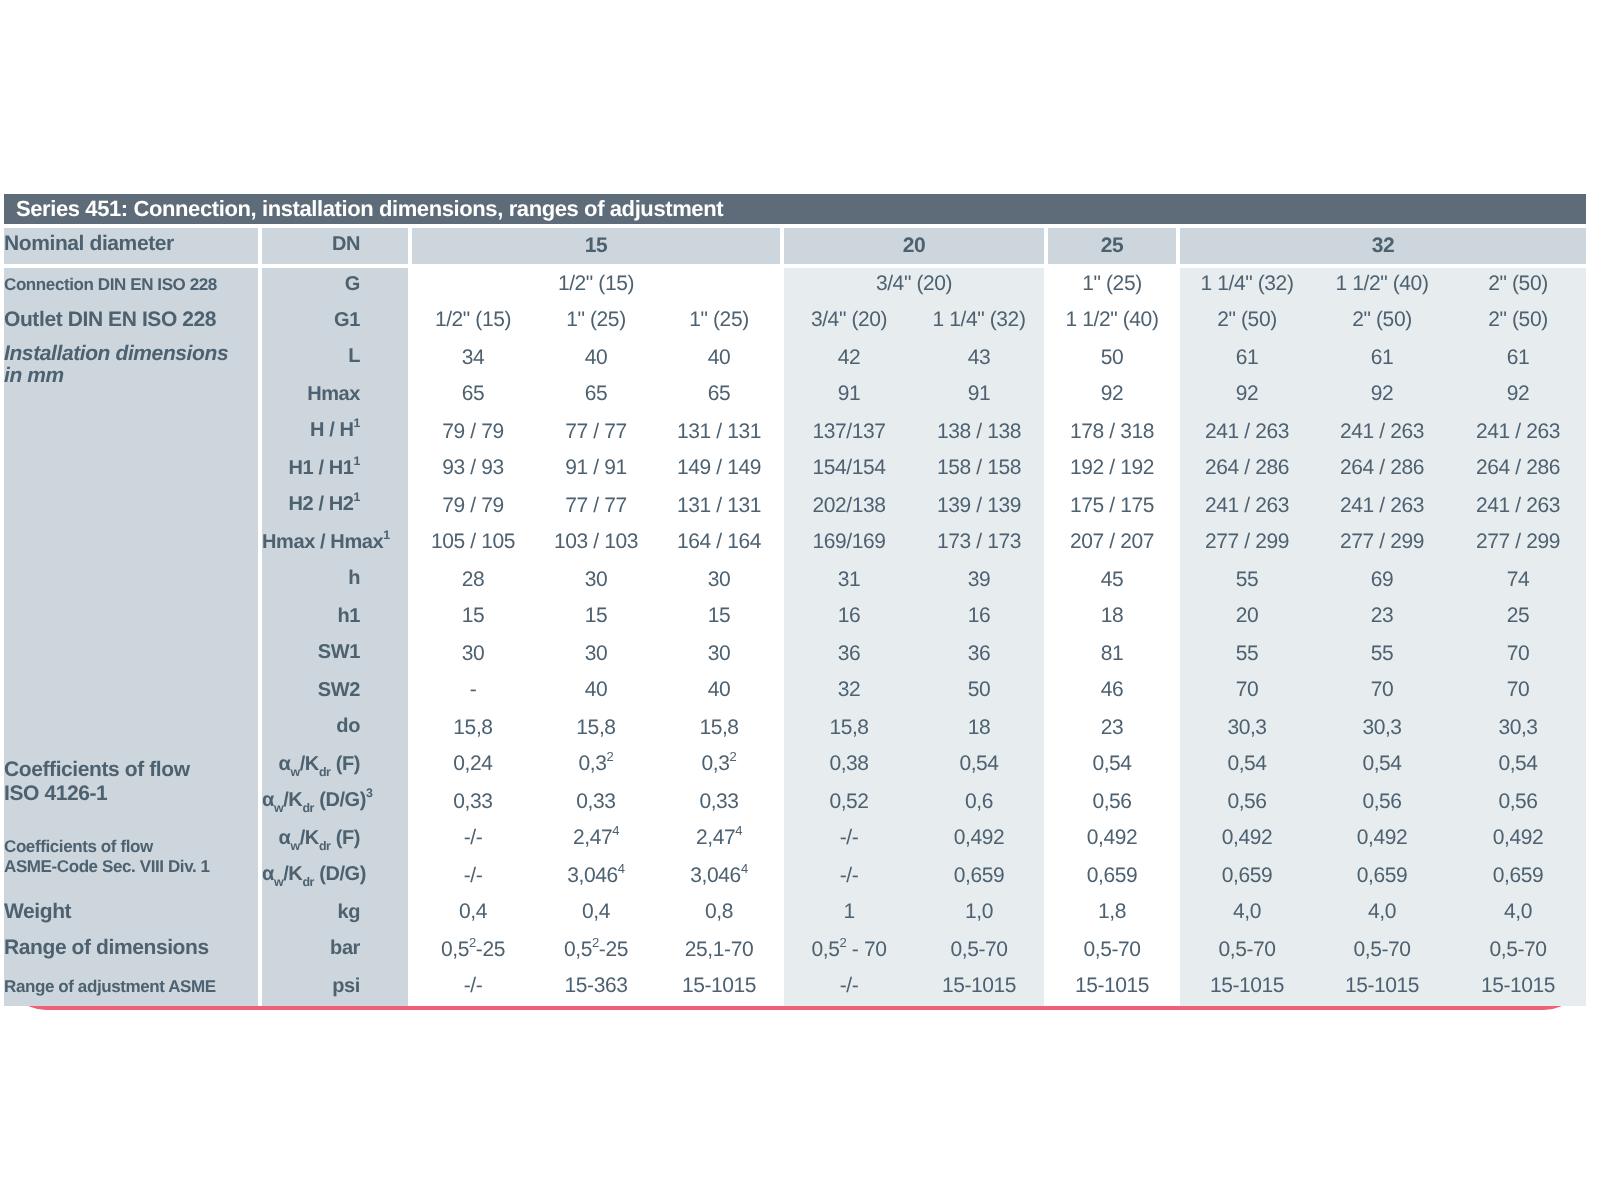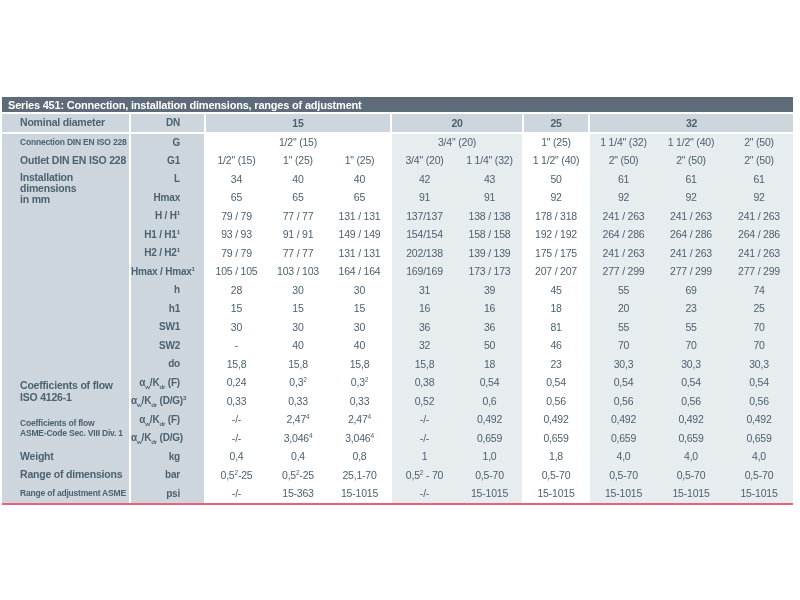--- a/index.html
+++ b/index.html
@@ -5,35 +5,35 @@
   :root{
     --bar:#5d6c78;
     --light:#ccd6dc;
     --tint:#e7ecef;
     --txt:#4d6170;
     --rule:#ee6078;
   }
   *{box-sizing:border-box;margin:0;padding:0;}
   body{font-family:"Liberation Sans",sans-serif;background:#fff;}
   .page{position:relative;width:800px;height:600px;background:#fff;overflow:hidden;}
-  .table-wrap{position:absolute;left:2px;top:97px;width:791px;border-bottom:2px solid var(--rule);}
+  .table-wrap{position:absolute;left:2px;top:97px;width:791px;border-bottom:2px solid var(--rule);border-radius:21px;}
   .title-bar{
     background:var(--bar);color:#fff;font-weight:bold;font-size:11px;
     height:17px;line-height:17px;padding-left:6px;letter-spacing:-0.2px;
     border-bottom:2px solid #fff;white-space:nowrap;
   }
   table{border-collapse:collapse;table-layout:fixed;width:791px;color:var(--txt);}
   tr{height:18.5px;}
   td{font-size:10.5px;vertical-align:middle;letter-spacing:-0.2px;overflow:visible;white-space:nowrap;}
   td.lbl{
-    background:var(--light);font-weight:bold;text-align:left;padding-left:18px;
+    background:var(--light);font-weight:bold;text-align:left;padding-left:0;
     border-right:2px solid #fff;white-space:pre-line;line-height:1.08;
   }
   td.lbl.small{font-size:8.5px;}
-  td.lbl.top{vertical-align:top;padding-top:2px;}
+  td.lbl.top{vertical-align:top;padding-top:2px;font-style:italic;}
   td.unit{
     background:var(--light);font-weight:bold;text-align:right;padding-right:24px;
     border-right:2px solid #fff;font-size:10px;
   }
   td.val{text-align:center;}
   td.g1,td.g3{background:var(--tint);}
   td.gstart{border-left:2px solid #fff;}
   tr.ghead td{background:var(--light);border-bottom:2px solid #fff;}
   tr.ghead td.gcell{font-weight:bold;text-align:center;}
   sup{font-size:0.62em;line-height:0;vertical-align:super;}

